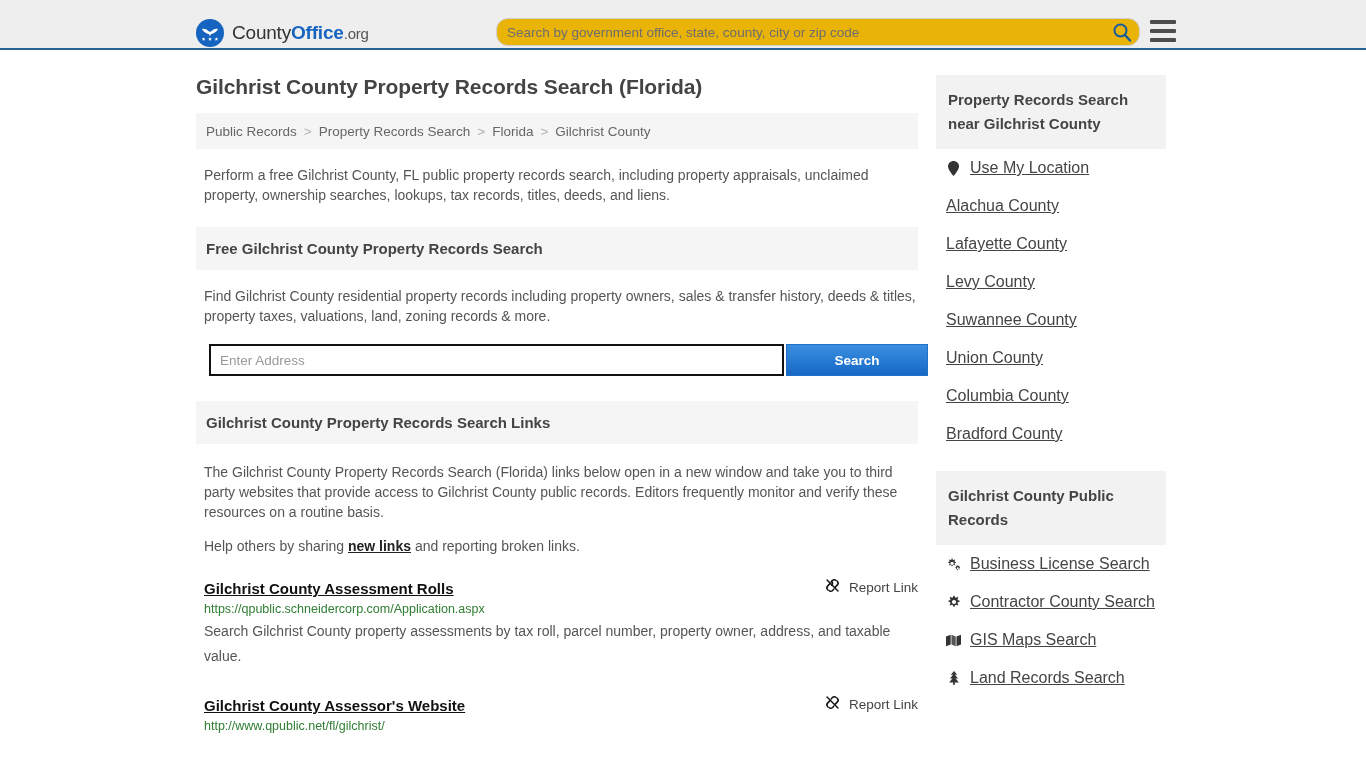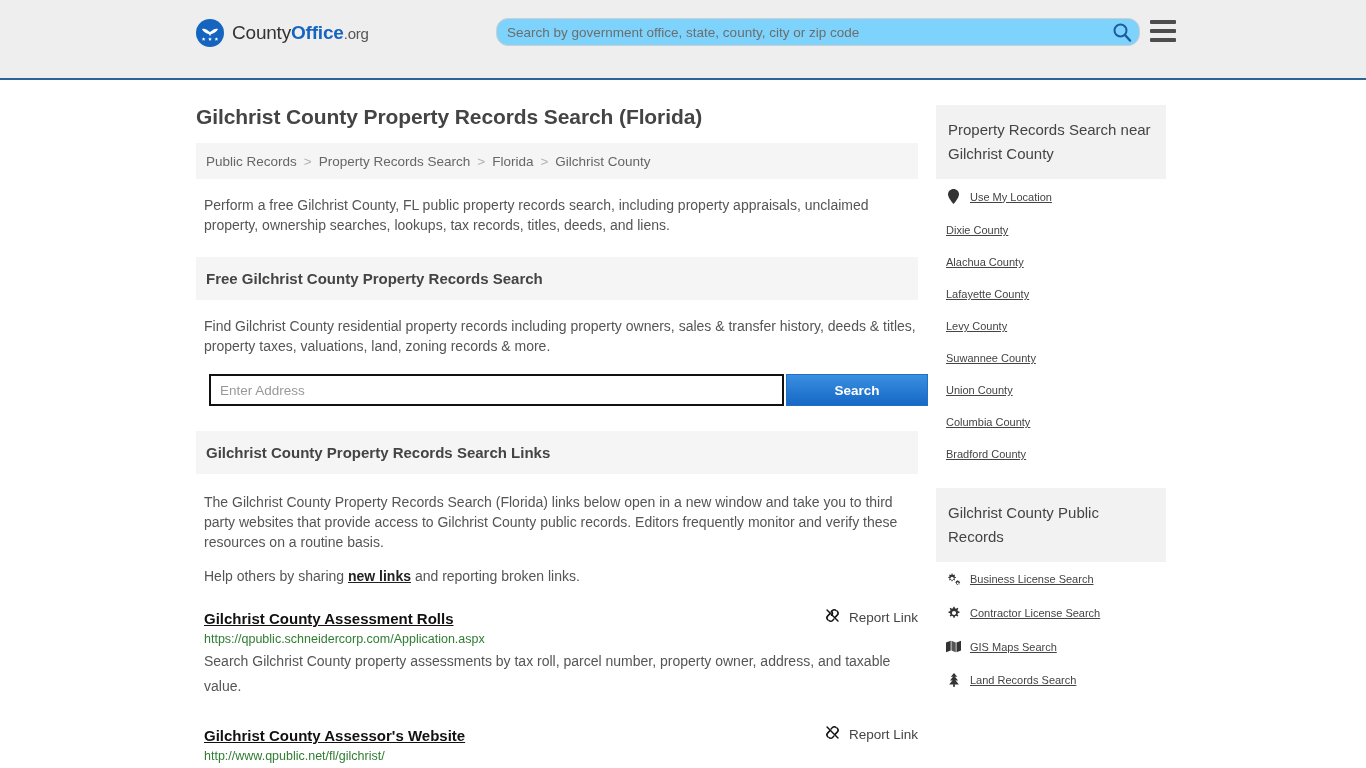--- a/index.html
+++ b/index.html
@@ -8,21 +8,21 @@
     width:1366px; height:768px; overflow:hidden;
     background:#ffffff;
     font-family:"Liberation Sans", sans-serif;
     color:#555555;
     font-size:14px;
     -webkit-font-smoothing:antialiased;
   }
 
   
   #site-header {
-    height:80px;
+    height:50px;
     background:#eeeeee;
     border-bottom:2px solid #2a6496;
     display:flex;
     align-items:center;
     position:relative;
   }
   .brand {
     position:absolute; left:196px; top:19px;
     display:flex; align-items:center; gap:8px;
     text-decoration:none;
@@ -32,21 +32,21 @@
     font-size:19px; color:#333333; letter-spacing:-0.2px;
     font-family:"Liberation Sans", sans-serif;
   }
   .brand-text .b-office { color:#1565c0; font-weight:bold; }
   .brand-text .b-county { color:#333; }
   .brand-text .b-org { color:#555; font-size:15px; }
 
   .header-search {
     position:absolute; left:496px; top:18px;
     width:644px; height:28px;
-    background:#7dd3fc;
+    background:#eab308;
     border:1px solid #cfcfcf;
     display:flex; align-items:center;
     border-radius:12px;
   }
   .header-search input {
     flex:1; border:0; outline:0; background:transparent;
     font-family:"Liberation Sans", sans-serif;
     font-size:13.5px; color:#444;
     padding:0 10px;
   }
@@ -147,28 +147,28 @@
     font-size:13.5px; color:#444444; cursor:pointer; white-space:nowrap;
     margin-top:1px;
   }
   .link-url { color:#2e7d32; font-size:12.5px; margin-top:5px; }
   .link-desc { font-size:14px; line-height:25px; color:#555555; margin-top:3px; }
 
   
   .side-band {
     background:#f2f2f2;
     padding:13px 12px;
-    font-size:15px; font-weight:normal; color:#444444;
+    font-size:15px; font-weight:bold; color:#444444;
     line-height:24px;
   }
   .side-list { margin:0; padding:0; list-style:none; }
   .side-list li {
     display:flex; align-items:center; gap:9px;
     padding:10px 0 10px 10px;
-    font-size:11px;
+    font-size:16px;
   }
   .side-list li a { color:#444444; text-decoration:underline; }
   .side-icon {
     width:15px; display:flex; align-items:center; justify-content:center;
     color:#333333; flex:none;
   }
   .block-gap { height:18px; }
 </style>
 </head>
 <body>
@@ -291,23 +291,20 @@
     <ul class="side-list">
       <li>
         <span class="side-icon">
           <svg width="11" height="15" viewBox="0 0 11 15">
             <path d="M5.5 0 C2.5 0 0 2.4 0 5.3 C0 9.2 5.5 15 5.5 15 C5.5 15 11 9.2 11 5.3 C11 2.4 8.5 0 5.5 0 Z" fill="#333"></path>
           </svg>
         </span>
         <a href="#">Use My Location</a>
       </li>
       <li>
-        <a href="#">Dixie County</a>
-      </li>
-      <li>
         <a href="#">Alachua County</a>
       </li>
       <li>
         <a href="#">Lafayette County</a>
       </li>
       <li>
         <a href="#">Levy County</a>
       </li>
       <li>
         <a href="#">Suwannee County</a>
@@ -340,21 +337,21 @@
         <a href="#">Business License Search</a>
       </li>
       <li>
         <span class="side-icon">
           <svg width="14" height="14" viewBox="0 0 14 14">
             <path d="M5.6 0.6 l2.8 0 .42 1.9 1.4.58 1.65-1.1 1.98 1.98-1.1 1.65.58 1.4 1.9.42 0 2.8-1.9.42-.58 1.4 1.1 1.65-1.98 1.98-1.65-1.1-1.4.58-.42 1.9-2.8 0" fill="none"></path>
             <path d="M7 0.7 l.6 0 .35 1.55 1.2.5 1.35-.9.85.85-.9 1.35.5 1.2 1.55.35 0 1.2-1.55.35-.5 1.2.9 1.35-.85.85-1.35-.9-1.2.5-.35 1.55-1.2 0-.35-1.55-1.2-.5-1.35.9-.85-.85.9-1.35-.5-1.2-1.55-.35 0-1.2 1.55-.35.5-1.2-.9-1.35.85-.85 1.35.9 1.2-.5.35-1.55z" fill="#333"></path>
             <circle cx="7" cy="7" r="2.1" fill="#fff"></circle>
           </svg>
         </span>
-        <a href="#">Contractor License Search</a>
+        <a href="#">Contractor County Search</a>
       </li>
       <li>
         <span class="side-icon">
           <svg width="15" height="13" viewBox="0 0 16 13">
             <path d="M0 2.2 L5 0.4 L5 10.8 L0 12.6 Z" fill="#333"></path>
             <path d="M5.8 0.4 L10.4 2.2 L10.4 12.6 L5.8 10.8 Z" fill="#555"></path>
             <path d="M11.2 2.2 L16 0.4 L16 10.8 L11.2 12.6 Z" fill="#333"></path>
           </svg>
         </span>
         <a href="#">GIS Maps Search</a>

